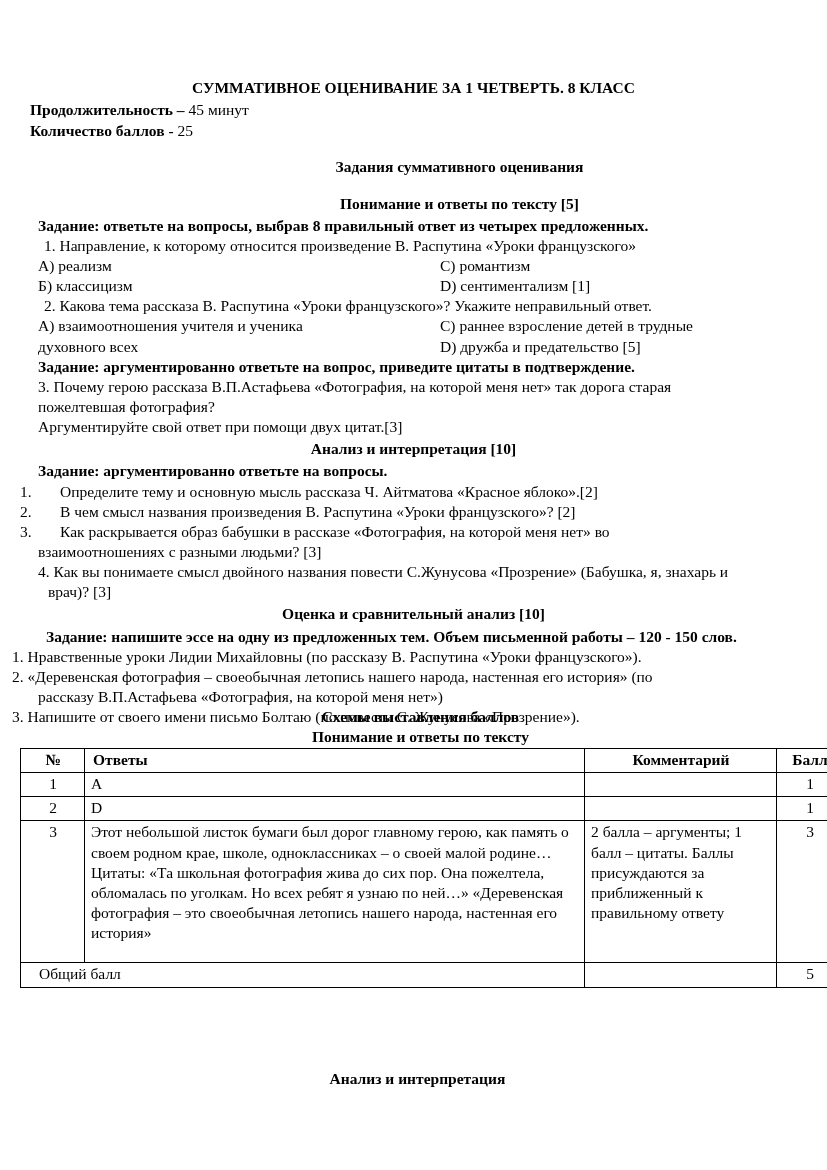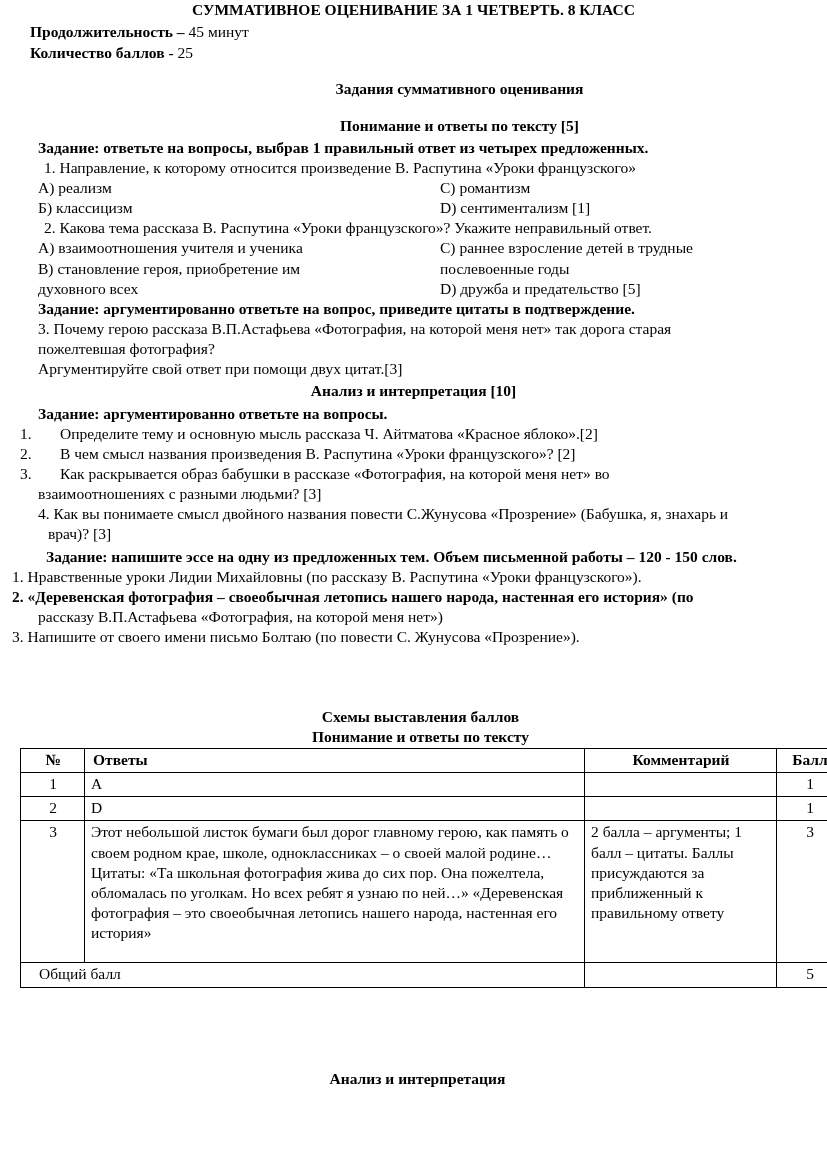--- a/index.html
+++ b/index.html
@@ -24,20 +24,21 @@
     top: 0;
     width: 827px;
   }
   .b { font-weight: bold; }
 
   .doc-title {
     text-align: center;
     font-weight: bold;
     font-size: 15.5px;
     margin: 0 0 2px 0;
+    padding-top: 78px;
   }
 
   .meta-line {
     margin: 0 0 1px 0;
     padding-left: 30px;
   }
 
   .sec-head {
     font-weight: bold;
     text-align: center;
@@ -96,21 +97,20 @@
   .essay-item {
     margin: 0;
     padding-left: 12px;
     text-indent: 0;
   }
   .essay-item.justify {
     text-align: justify;
     text-justify: inter-word;
     padding-left: 12px;
     padding-right: 36px;
-    font-weight: bold;
   }
   .essay-cont {
     margin: 0;
     padding-left: 38px;
   }
 
   
   .rubric-wrap {
     position: absolute;
     left: 20px;
@@ -193,63 +193,60 @@
   <div class="body-area">
 
     <div class="doc-title">СУММАТИВНОЕ ОЦЕНИВАНИЕ ЗА 1 ЧЕТВЕРТЬ.  8 КЛАСС</div>
 
     <div class="meta-line"><span class="b">Продолжительность – </span><span>45 минут</span></div>
     <div class="meta-line" style="margin-bottom:6px;"><span class="b">Количество баллов - </span><span>25</span></div>
 
     <div class="sec-head">Задания суммативного оценивания</div>
     <div class="sec-head" style="margin-bottom:2px;">Понимание и ответы по тексту [5]</div>
 
-    <div class="task-line">Задание: ответьте на вопросы, выбрав 1 правильный ответ из четырех предложенных.</div>
+    <div class="task-line">Задание: ответьте на вопросы, выбрав 8 правильный ответ из четырех предложенных.</div>
     <div class="q-line">1.  Направление, к которому относится произведение В. Распутина «Уроки французского»</div>
 
     <div class="opt-row">
       <div class="opt-left">А) реализм</div>
       <div class="opt-right">С) романтизм</div>
     </div>
     <div class="opt-row">
       <div class="opt-left">Б) классицизм</div>
       <div class="opt-right">D) сентиментализм [1]</div>
     </div>
 
     <div class="q-line">2.  Какова тема рассказа В. Распутина «Уроки французского»? Укажите неправильный ответ.</div>
 
     <div class="opt-row">
       <div class="opt-left">А)  взаимоотношения учителя и ученика</div>
       <div class="opt-right">С)  раннее взросление детей в трудные</div>
     </div>
     <div class="opt-row">
-      <div class="opt-left">В)  становление героя, приобретение им</div>
-      <div class="opt-right">     послевоенные годы</div>
-    </div>
-    <div class="opt-row">
       <div class="opt-left">       духовного всех</div>
       <div class="opt-right">D)  дружба и предательство  [5]</div>
     </div>
 
     <div class="task-line">Задание: аргументированно ответьте на вопрос, приведите цитаты в подтверждение.</div>
     <div class="q-line-narrow">3. Почему герою рассказа В.П.Астафьева «Фотография, на которой меня нет»  так дорога старая</div>
     <div class="q-line-narrow">пожелтевшая фотография?</div>
     <div class="q-line-narrow" style="margin-bottom:2px;">Аргументируйте свой ответ при помощи двух цитат.[3]</div>
 
     <div class="sec-head2" style="margin-bottom:2px;">Анализ и интерпретация [10]</div>
     <div class="task-line">Задание: аргументированно ответьте на вопросы.</div>
 
     <div class="num-q"><span class="numtag">1.</span><span>Определите тему и основную мысль рассказа Ч. Айтматова «Красное яблоко».[2]</span></div>
     <div class="num-q"><span class="numtag">2.</span><span>В чем смысл названия произведения В. Распутина «Уроки французского»? [2]</span></div>
     <div class="num-q"><span class="numtag">3.</span><span>Как раскрывается образ бабушки в рассказе «Фотография, на которой меня нет» во</span></div>
     <div class="wrap-line">взаимоотношениях с разными людьми? [3]</div>
 
     <div class="q-line-narrow"> 4. Как вы понимаете смысл двойного названия повести С.Жунусова «Прозрение» (Бабушка, я, знахарь и</div>
     <div class="q-line-narrow" style="padding-left:48px; margin-bottom:2px;">врач)? [3]</div>
 
+    <div class="sec-head2" style="margin-bottom:2px;">Оценка и сравнительный анализ [10]</div>
     <div class="task-line" style="padding-left:46px;">Задание: напишите эссе на одну из предложенных тем. Объем письменной работы – 120 - 150 слов.</div>
 
     <div class="essay-item">1. Нравственные уроки Лидии Михайловны (по рассказу В. Распутина «Уроки французского»).</div>
     <div class="essay-item justify">2. «Деревенская фотография – своеобычная летопись нашего народа, настенная его история» (по</div>
     <div class="essay-cont">рассказу В.П.Астафьева «Фотография, на которой меня нет»)</div>
     <div class="essay-item">3. Напишите от своего имени письмо Болтаю (по повести С. Жунусова «Прозрение»).</div>
 
   </div>
 
   <div class="rubric-title">Схемы выставления баллов</div>

